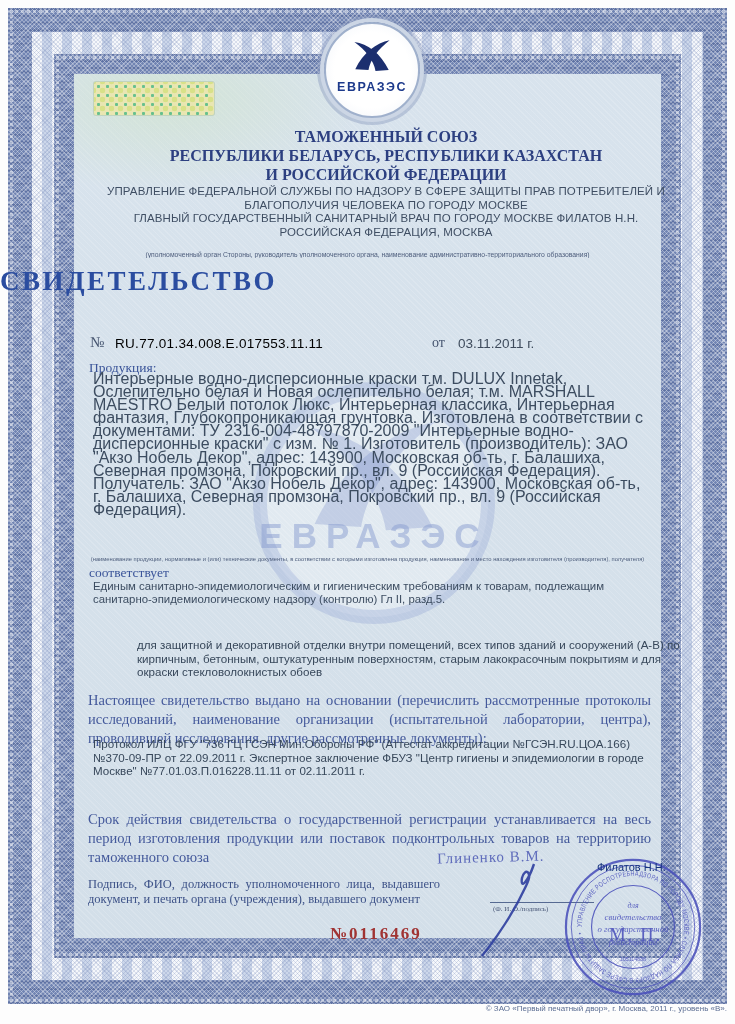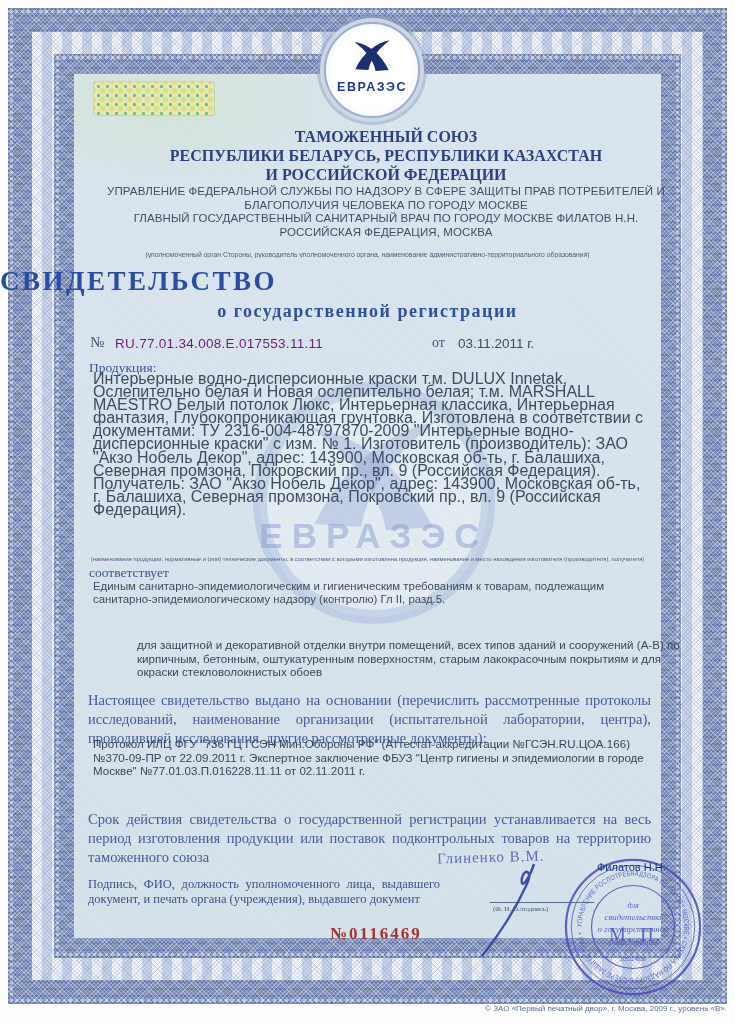--- a/index.html
+++ b/index.html
@@ -69,21 +69,21 @@
   .note-product{top:556px;font-size:5.8px;}
 
   .title-main{position:absolute;left:0;right:0;top:266px;text-align:left;z-index:3;
     font-family:"Liberation Serif",serif;font-weight:bold;font-size:27px;letter-spacing:2.5px;color:#2b4da0;}
   .title-sub{position:absolute;left:0;right:0;top:301px;text-align:center;z-index:3;
     font-family:"Liberation Serif",serif;font-weight:bold;font-size:18px;letter-spacing:1.5px;color:#2f4f9b;}
 
   
   .num-label{position:absolute;left:90px;top:334px;z-index:3;font-family:"Liberation Serif",serif;
     font-size:15px;color:#44536e;}
-  .num-value{position:absolute;left:115px;top:336px;z-index:3;font-size:13.5px;color:#701a75;letter-spacing:.3px;}
+  .num-value{position:absolute;left:115px;top:336px;z-index:3;font-size:13.5px;color:#000000;letter-spacing:.3px;}
   .date-label{position:absolute;left:432px;top:335px;z-index:3;font-family:"Liberation Serif",serif;
     font-size:14px;color:#44536e;}
   .date-value{position:absolute;left:458px;top:336px;z-index:3;font-size:13.5px;color:#3e4b5c;}
 
   
   .prod-label{position:absolute;left:89px;top:360px;z-index:3;font-family:"Liberation Serif",serif;
     font-size:13.5px;color:#3a5499;}
   .prod-text{position:absolute;left:93px;top:372px;width:553px;z-index:3;
     font-size:16px;line-height:13.1px;color:#3c4c60;}
   .comp-label{position:absolute;left:89px;top:565px;z-index:3;font-family:"Liberation Serif",serif;
@@ -154,21 +154,20 @@
   <div class="union pre">ТАМОЖЕННЫЙ СОЮЗ
 РЕСПУБЛИКИ БЕЛАРУСЬ, РЕСПУБЛИКИ КАЗАХСТАН
 И РОССИЙСКОЙ ФЕДЕРАЦИИ</div>
   <div class="authority pre">УПРАВЛЕНИЕ ФЕДЕРАЛЬНОЙ СЛУЖБЫ ПО НАДЗОРУ В СФЕРЕ ЗАЩИТЫ ПРАВ ПОТРЕБИТЕЛЕЙ И
 БЛАГОПОЛУЧИЯ ЧЕЛОВЕКА ПО ГОРОДУ МОСКВЕ
 ГЛАВНЫЙ ГОСУДАРСТВЕННЫЙ САНИТАРНЫЙ ВРАЧ ПО ГОРОДУ МОСКВЕ ФИЛАТОВ Н.Н.
 РОССИЙСКАЯ ФЕДЕРАЦИЯ, МОСКВА</div>
   <div class="tiny-note note-authority">(уполномоченный орган Стороны, руководитель уполномоченного органа, наименование административно-территориального образования)</div>
 
   <div class="title-main">СВИДЕТЕЛЬСТВО</div>
-  <div class="title-sub">о государственной регистрации</div>
 
   <div class="num-label">№</div>
   <div class="num-value">RU.77.01.34.008.Е.017553.11.11</div>
   <div class="date-label">от</div>
   <div class="date-value">03.11.2011 г.</div>
 
   <div class="prod-label">Продукция:</div>
   <div class="prod-text">Интерьерные водно-дисперсионные краски т.м. DULUX Innetak, Ослепительно белая и Новая ослепительно белая; т.м. MARSHALL MAESTRO Белый потолок Люкс, Интерьерная классика, Интерьерная фантазия, Глубокопроникающая грунтовка. Изготовлена в соответствии с документами: ТУ 2316-004-48797870-2009 "Интерьерные водно-дисперсионные краски" с изм. № 1. Изготовитель (производитель): ЗАО "Акзо Нобель Декор", адрес: 143900, Московская об-ть, г. Балашиха, Северная промзона, Покровский пр., вл. 9 (Российская Федерация).  Получатель: ЗАО "Акзо Нобель Декор", адрес: 143900, Московская об-ть, г. Балашиха, Северная промзона, Покровский пр., вл. 9 (Российская Федерация).</div>
   <div class="tiny-note note-product">(наименование продукции, нормативные и (или) технические документы, в соответствии с которыми изготовлена продукция, наименование и место нахождения изготовителя (производителя), получателя)</div>
 
@@ -208,14 +207,14 @@
       <text x="85" y="63" font-size="9">для</text>
       <text x="85" y="77" font-size="10">свидетельства</text>
       <text x="85" y="91" font-size="10">о государственной</text>
       <text x="85" y="105" font-size="10">регистрации</text>
     </g>
     <text x="88" y="101" font-size="21" letter-spacing="2" text-anchor="middle" font-family="Liberation Serif, serif" fill="rgba(58,70,130,0.70)">М. П.</text>
     <text x="85" y="124" font-size="6" text-anchor="middle">105114688</text>
   </svg>
   <div class="chief">Филатов Н.Н.</div>
 
-  <div class="footer">© ЗАО «Первый печатный двор», г. Москва, 2009 г., уровень «В».</div>
+  <div class="footer">© ЗАО «Первый печатный двор», г. Москва, 2011 г., уровень «В».</div>
 </div>
 
 </body></html>

